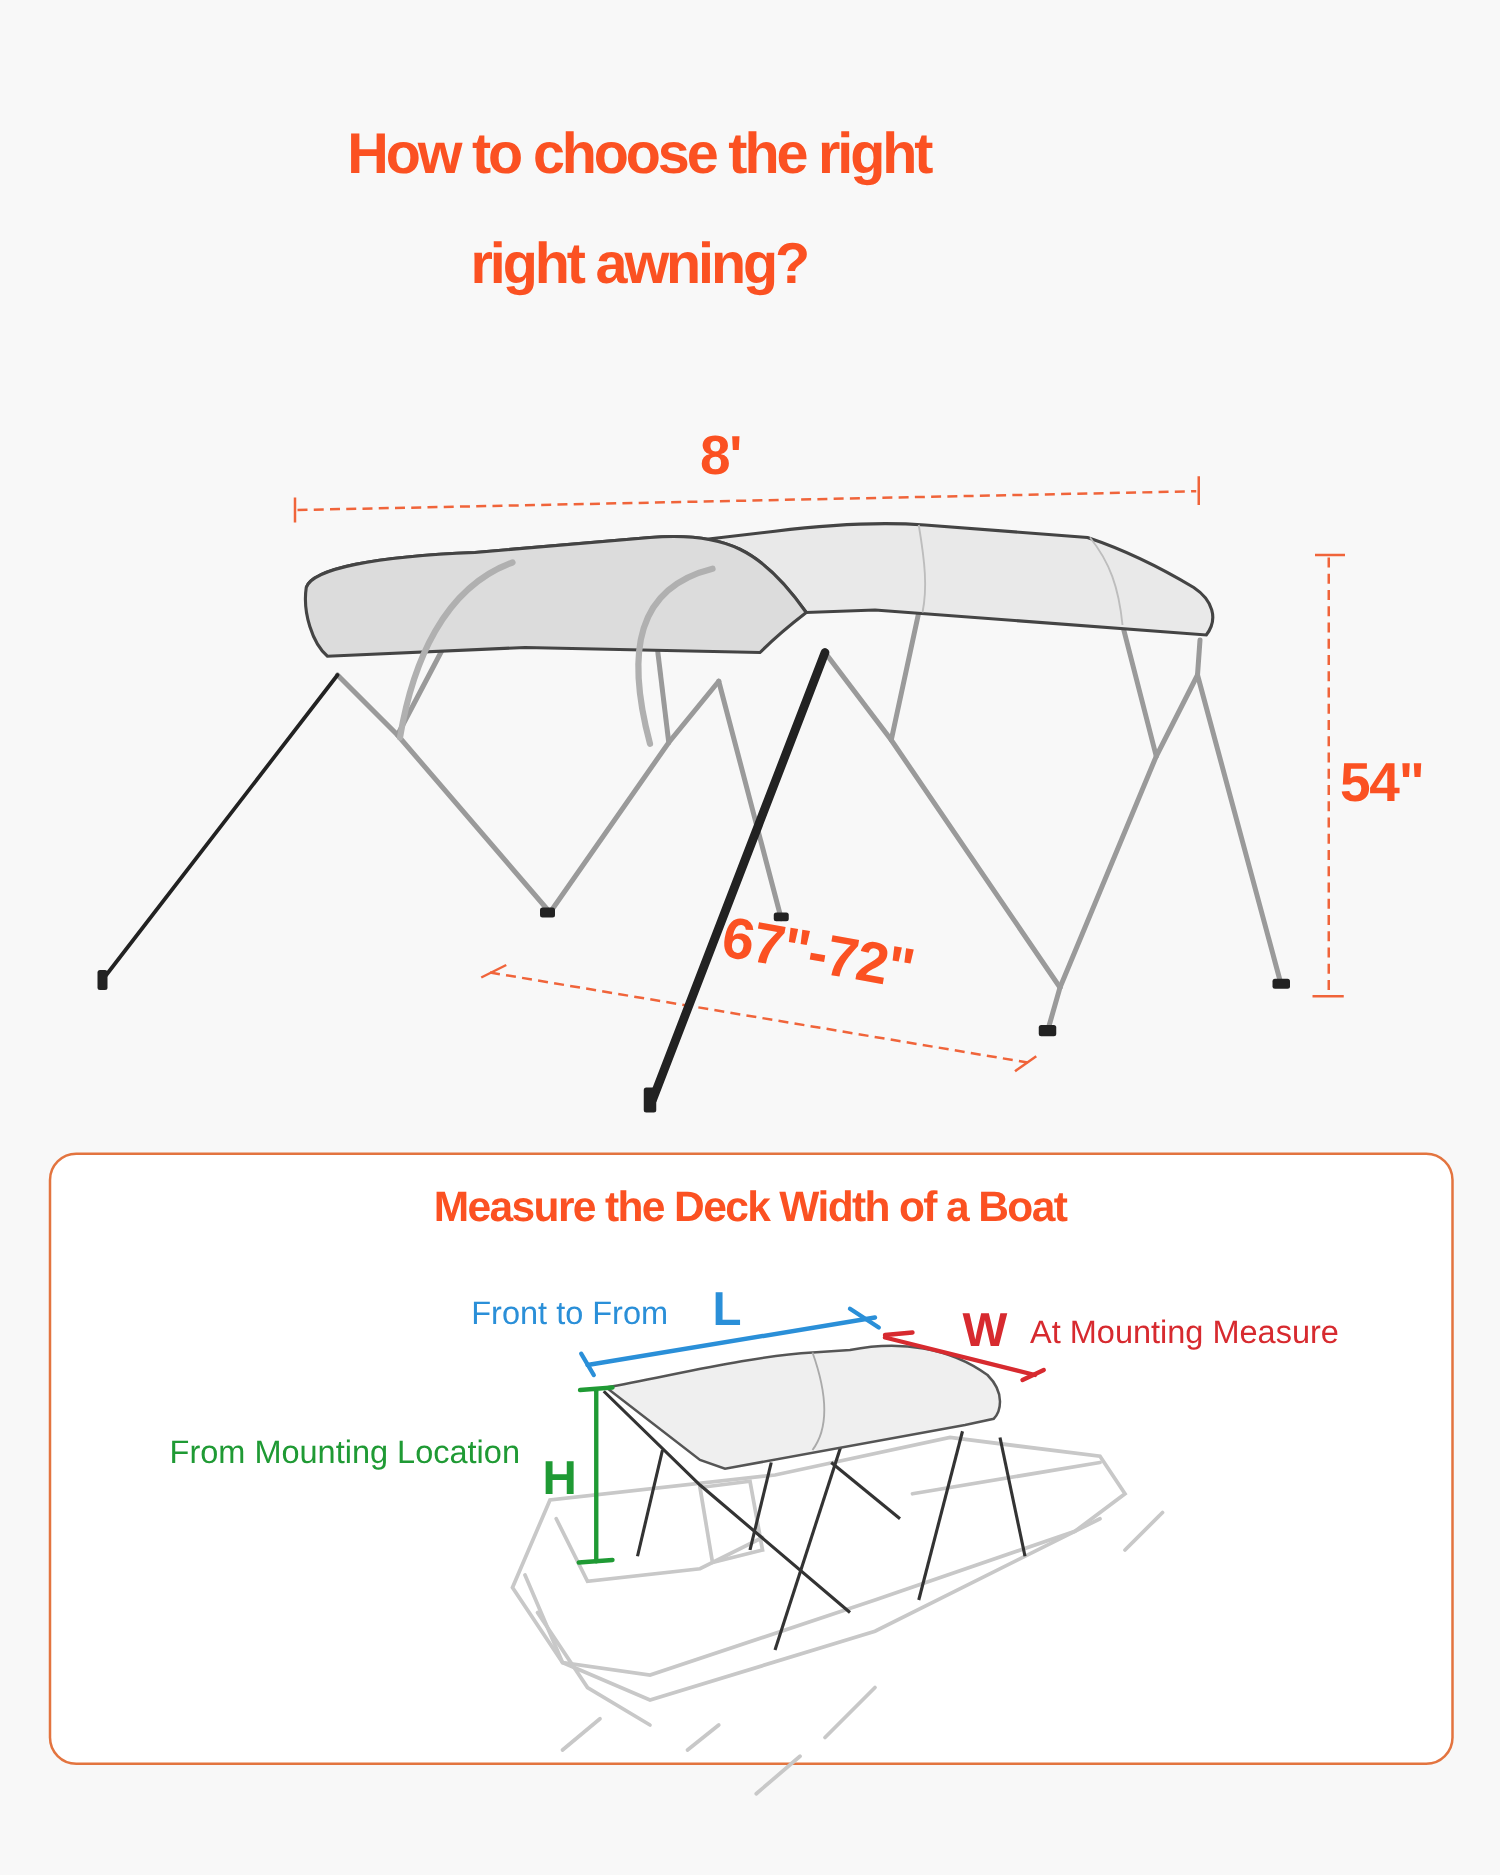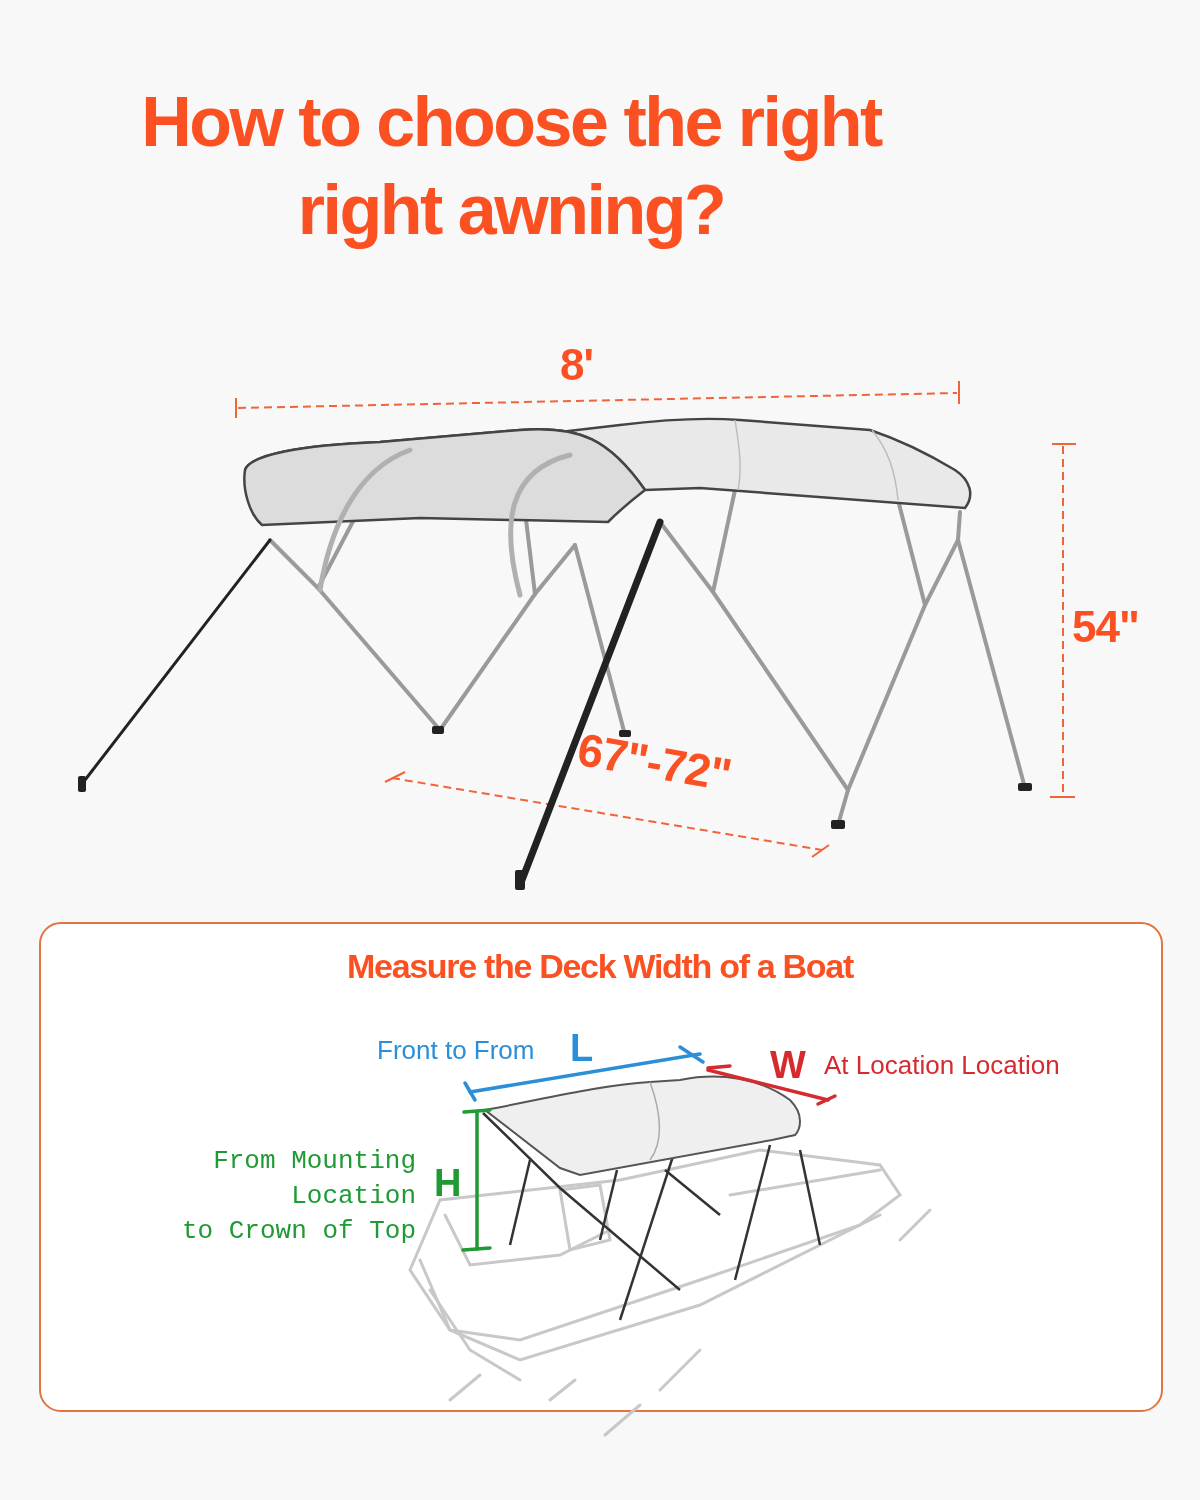--- a/index.html
+++ b/index.html
@@ -4,21 +4,21 @@
 <style>
   html, body { margin: 0; padding: 0; }
   body {
     width: 1200px; height: 1500px; background: #f8f8f8;
     position: relative; overflow: hidden;
     font-family: "Liberation Sans", sans-serif;
   }
   .title {
     position: absolute; left: 0; top: 78px; width: 1022px;
     text-align: center; color: #fb5122; font-weight: bold;
-    font-size: 70px; line-height: 88px; letter-spacing: -2.5px;
+    font-size: 46px; line-height: 88px; letter-spacing: -2.5px;
   }
   .title span { display: block; }
   .dim-label {
     position: absolute; color: #fb5122; font-weight: bold;
     letter-spacing: -1px;
   }
   #dim-width { left: 560px; top: 340px; font-size: 44px; }
   #dim-height { left: 1072px; top: 602px; font-size: 44px; }
   #dim-depth {
     left: 583px; top: 722px; font-size: 46px;
@@ -35,21 +35,21 @@
   }
   .lbl { position: absolute; font-size: 26px; }
   .blue { color: #2a8fd8; }
   .red { color: #d72a2f; }
   .green { color: #1f9a34; }
   #front-back { left: 377px; top: 1035px; }
   #letter-l { left: 570px; top: 1027px; font-size: 38px; font-weight: bold; }
   #letter-w { left: 770px; top: 1044px; font-size: 38px; font-weight: bold; }
   #at-mount { left: 824px; top: 1050px; }
   #h-text {
-    left: 80px; top: 1144px; width: 336px; text-align: right; line-height: 35px; font-family: Liberation Mono, monospace;
+    left: 80px; top: 1144px; width: 336px; text-align: right; line-height: 35px;
   }
   #letter-h { left: 434px; top: 1162px; font-size: 38px; font-weight: bold; }
 </style>
 </head>
 <body>
 
 <div class="title">
   <span>How to choose the right</span>
   <span>right awning?</span>
 </div>
@@ -169,18 +169,17 @@
   <g stroke="#1f9a34" stroke-width="3.5" stroke-linecap="round">
     <line x1="477" y1="1113" x2="477" y2="1249"></line>
     <line x1="464" y1="1112" x2="490" y2="1110"></line>
     <line x1="463" y1="1250" x2="490" y2="1248"></line>
   </g>
 </svg>
 
 <div class="lbl blue" id="front-back">Front to From</div>
 <div class="lbl blue" id="letter-l">L</div>
 <div class="lbl red" id="letter-w">W</div>
-<div class="lbl red" id="at-mount">At Location Location</div>
+<div class="lbl red" id="at-mount">At Mounting Measure</div>
 <div class="lbl green" id="h-text">
   <div>From Mounting Location</div>
-  <div>to Crown of Top</div>
 </div>
 <div class="lbl green" id="letter-h">H</div>
 
 </body></html>

